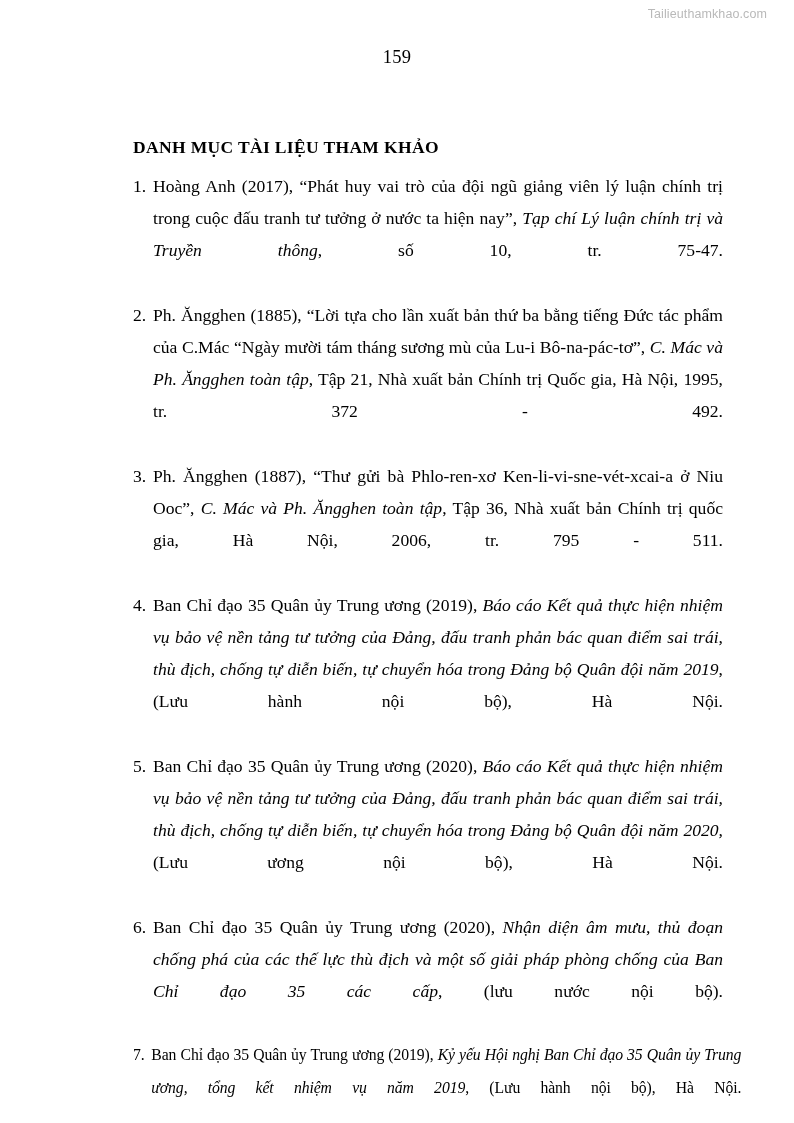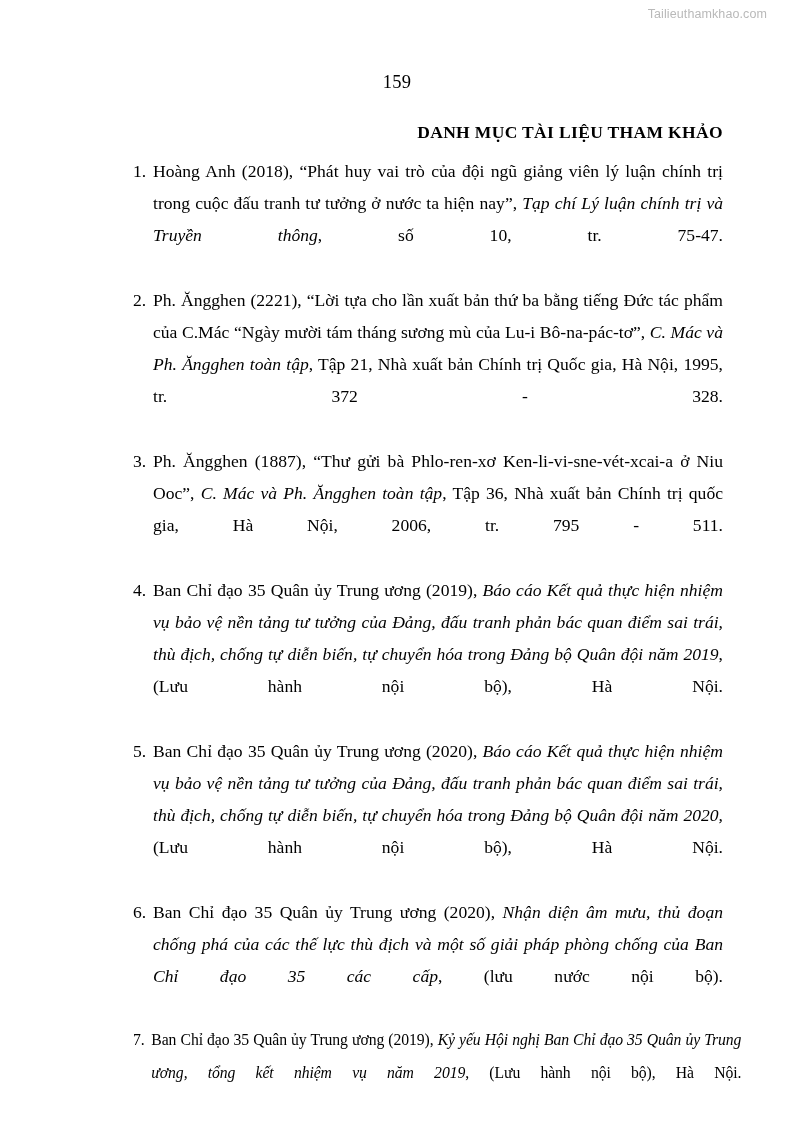--- a/index.html
+++ b/index.html
@@ -42,38 +42,37 @@
   
   .page-number {
     position: absolute;
     top: 45px;
     left: 0;
     width: 794px;
     text-align: center;
     font-size: 18.5px;
     line-height: 24px;
     letter-spacing: 0.2px;
-    margin-top: 25px;
   }
 
   
   .content {
     position: absolute;
     left: 133px;
     top: 118px;
     width: 590px;
   }
 
   .doc-title {
     font-size: 17.5px;
     font-weight: bold;
-    text-align: right;
+    text-align: left;
     letter-spacing: 0.35px;
     line-height: 26px;
-    margin: 1px 0 10px 0;
+    margin: 16px 0 10px 0;
     white-space: nowrap;
   }
 
   .ref-list {
     list-style: none;
     margin: 0;
     padding: 0;
   }
 
   .ref-item {
@@ -131,37 +130,37 @@
 
   <div class="page-number">159</div>
 
   <div class="content">
 
     <h1 class="doc-title">DANH MỤC TÀI LIỆU THAM KHẢO</h1>
 
     <ol class="ref-list" id="ref-list">
         <li class="ref-item">
           <span class="ref-num">1.</span>
-          <span class="ref-body"><span>Hoàng Anh (2018), “Phát huy vai trò của đội ngũ giảng viên lý luận chính trị trong cuộc đấu tranh tư tưởng ở nước ta hiện nay”, </span><i>Tạp chí Lý luận chính trị và Truyền thông</i><span>, số 10, tr. 75-47.</span></span>
+          <span class="ref-body"><span>Hoàng Anh (2017), “Phát huy vai trò của đội ngũ giảng viên lý luận chính trị trong cuộc đấu tranh tư tưởng ở nước ta hiện nay”, </span><i>Tạp chí Lý luận chính trị và Truyền thông</i><span>, số 10, tr. 75-47.</span></span>
         </li>
         <li class="ref-item">
           <span class="ref-num">2.</span>
-          <span class="ref-body"><span>Ph. Ăngghen (2221), “Lời tựa cho lần xuất bản thứ ba bằng tiếng Đức tác phẩm của C.Mác “Ngày mười tám tháng sương mù của Lu-i Bô-na-pác-tơ”, </span><i>C. Mác và Ph. Ăngghen toàn tập</i><span>, Tập 21, Nhà xuất bản Chính trị Quốc gia, Hà Nội, 1995, tr. 372 - 328.</span></span>
+          <span class="ref-body"><span>Ph. Ăngghen (1885), “Lời tựa cho lần xuất bản thứ ba bằng tiếng Đức tác phẩm của C.Mác “Ngày mười tám tháng sương mù của Lu-i Bô-na-pác-tơ”, </span><i>C. Mác và Ph. Ăngghen toàn tập</i><span>, Tập 21, Nhà xuất bản Chính trị Quốc gia, Hà Nội, 1995, tr. 372 - 492.</span></span>
         </li>
         <li class="ref-item">
           <span class="ref-num">3.</span>
           <span class="ref-body"><span>Ph. Ăngghen (1887), “Thư gửi bà Phlo-ren-xơ Ken-li-vi-sne-vét-xcai-a ở Niu Ooc”, </span><i>C. Mác và Ph. Ăngghen toàn tập</i><span>, Tập 36, Nhà xuất bản Chính trị quốc gia, Hà Nội, 2006, tr. 795 - 511.</span></span>
         </li>
         <li class="ref-item">
           <span class="ref-num">4.</span>
           <span class="ref-body"><span>Ban Chỉ đạo 35 Quân ủy Trung ương (2019), </span><i>Báo cáo Kết quả thực hiện nhiệm vụ bảo vệ nền tảng tư tưởng của Đảng, đấu tranh phản bác quan điểm sai trái, thù địch, chống tự diễn biến, tự chuyển hóa trong Đảng bộ Quân đội năm 2019</i><span>, (Lưu hành nội bộ), Hà Nội.</span></span>
         </li>
         <li class="ref-item">
           <span class="ref-num">5.</span>
-          <span class="ref-body"><span>Ban Chỉ đạo 35 Quân ủy Trung ương (2020), </span><i>Báo cáo Kết quả thực hiện nhiệm vụ bảo vệ nền tảng tư tưởng của Đảng, đấu tranh phản bác quan điểm sai trái, thù địch, chống tự diễn biến, tự chuyển hóa trong Đảng bộ Quân đội năm 2020,</i><span> (Lưu hành nội bộ), Hà Nội.</span></span>
+          <span class="ref-body"><span>Ban Chỉ đạo 35 Quân ủy Trung ương (2020), </span><i>Báo cáo Kết quả thực hiện nhiệm vụ bảo vệ nền tảng tư tưởng của Đảng, đấu tranh phản bác quan điểm sai trái, thù địch, chống tự diễn biến, tự chuyển hóa trong Đảng bộ Quân đội năm 2020,</i><span> (Lưu ương nội bộ), Hà Nội.</span></span>
         </li>
         <li class="ref-item">
           <span class="ref-num">6.</span>
           <span class="ref-body"><span>Ban Chỉ đạo 35 Quân ủy Trung ương (2020), </span><i>Nhận diện âm mưu, thủ đoạn chống phá của các thế lực thù địch và một số giải pháp phòng chống của Ban Chỉ đạo 35 các cấp</i><span>, (lưu nước nội bộ).</span></span>
         </li>
         <li class="ref-item condensed">
           <span class="ref-num">7.</span>
           <span class="ref-body"><span>Ban Chỉ đạo 35 Quân ủy Trung ương (2019), </span><i>Kỷ yếu Hội nghị Ban Chỉ đạo 35 Quân ủy Trung ương, tổng kết nhiệm vụ năm 2019</i><span>, (Lưu hành nội bộ), Hà Nội.</span></span>
         </li>
         <li class="ref-item">

